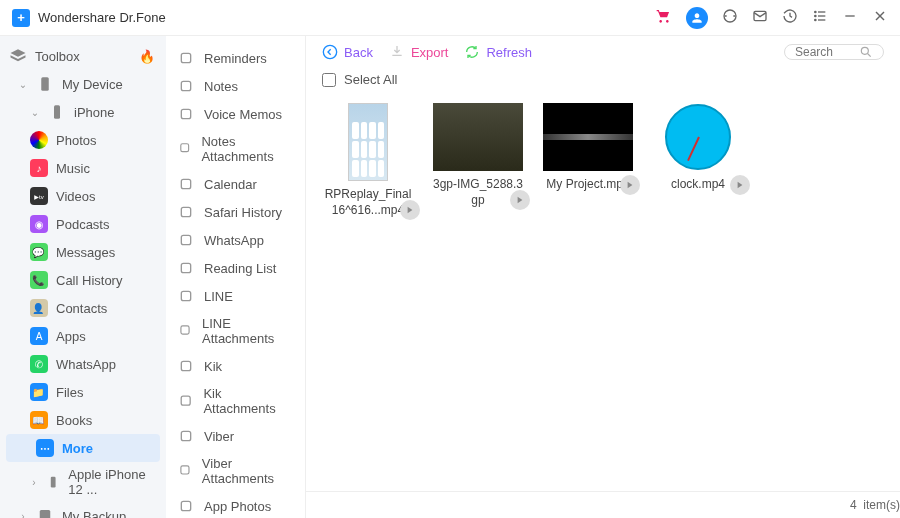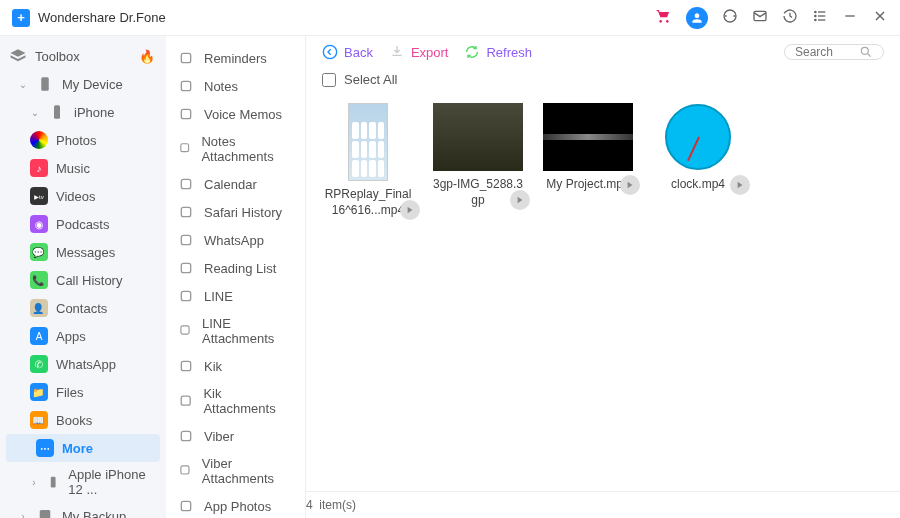--- a/index.html
+++ b/index.html
@@ -38,21 +38,21 @@
 .selectall{padding:4px 16px;display:flex;align-items:center;gap:8px;font-size:13px;color:#555;}
 .selectall input{width:14px;height:14px;}
 .grid{display:flex;gap:18px;padding:12px 16px;align-items:flex-start;}
 .thumb-item{width:92px;display:flex;flex-direction:column;align-items:center;gap:6px;position:relative;}
 .thumb{width:90px;height:68px;background:#000;position:relative;display:flex;align-items:center;justify-content:center;}
 .thumb.phone{width:40px;height:78px;background:#e0ecf5;margin:auto;border:1px solid #ccc;}
 .thumb.clock{background:#fff;}
 .play{position:absolute;bottom:-2px;right:-6px;width:20px;height:20px;border-radius:50%;background:#ddd;display:flex;align-items:center;justify-content:center;}
 .play svg{width:8px;height:8px;fill:#888;}
 .thumb-label{font-size:12px;color:#444;text-align:center;word-break:break-all;line-height:1.3;}
-.statusbar{border-top:1px solid #eee;padding:6px 0;text-align:left;font-size:12px;color:#666;margin-top:auto;}
+.statusbar{border-top:1px solid #eee;padding:6px 0;text-align:right;font-size:12px;color:#666;margin-top:auto;}
 .clock-face{width:66px;height:66px;border-radius:50%;background:#00bcf2;position:relative;border:2px solid #0097c4;}
 .clock-hand{position:absolute;left:50%;top:50%;width:2px;height:26px;background:#d32f2f;transform-origin:top;transform:rotate(25deg);}
 .phone-screen{width:100%;height:100%;background:linear-gradient(#b8d4e8,#d8e8f2);display:grid;grid-template-columns:repeat(4,1fr);gap:2px;padding:18px 3px 3px;}
 .phone-screen div{background:#fff;border-radius:2px;}
 </style>
 </head>
 <body>
 
 <div class="titlebar">
   <div class="logo">+</div>

